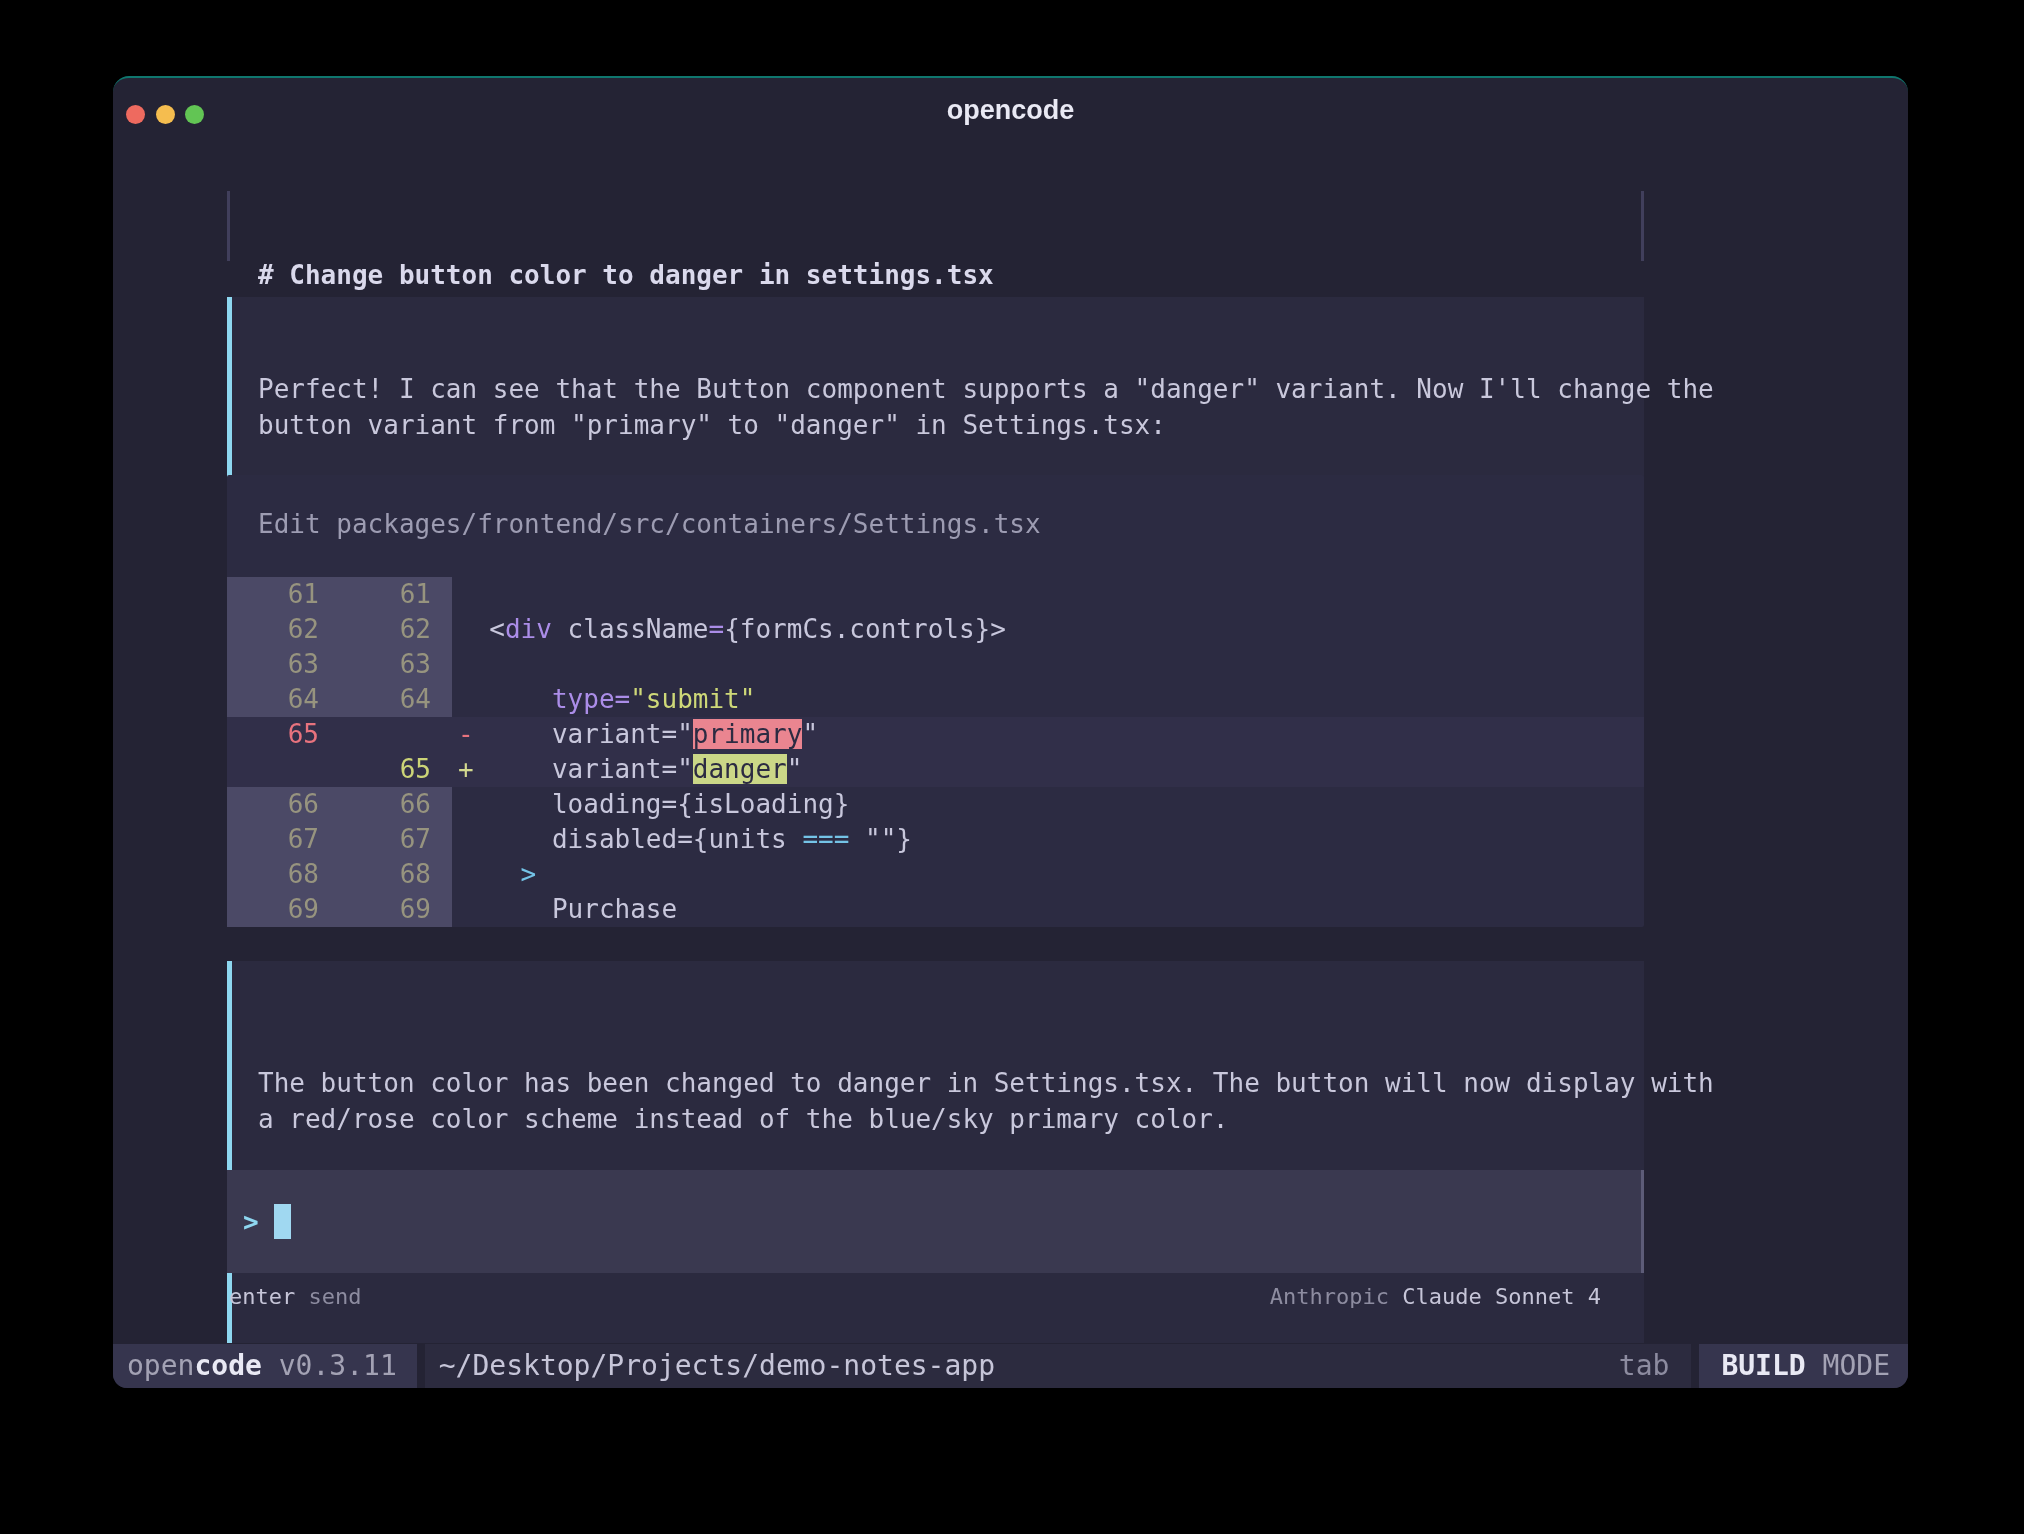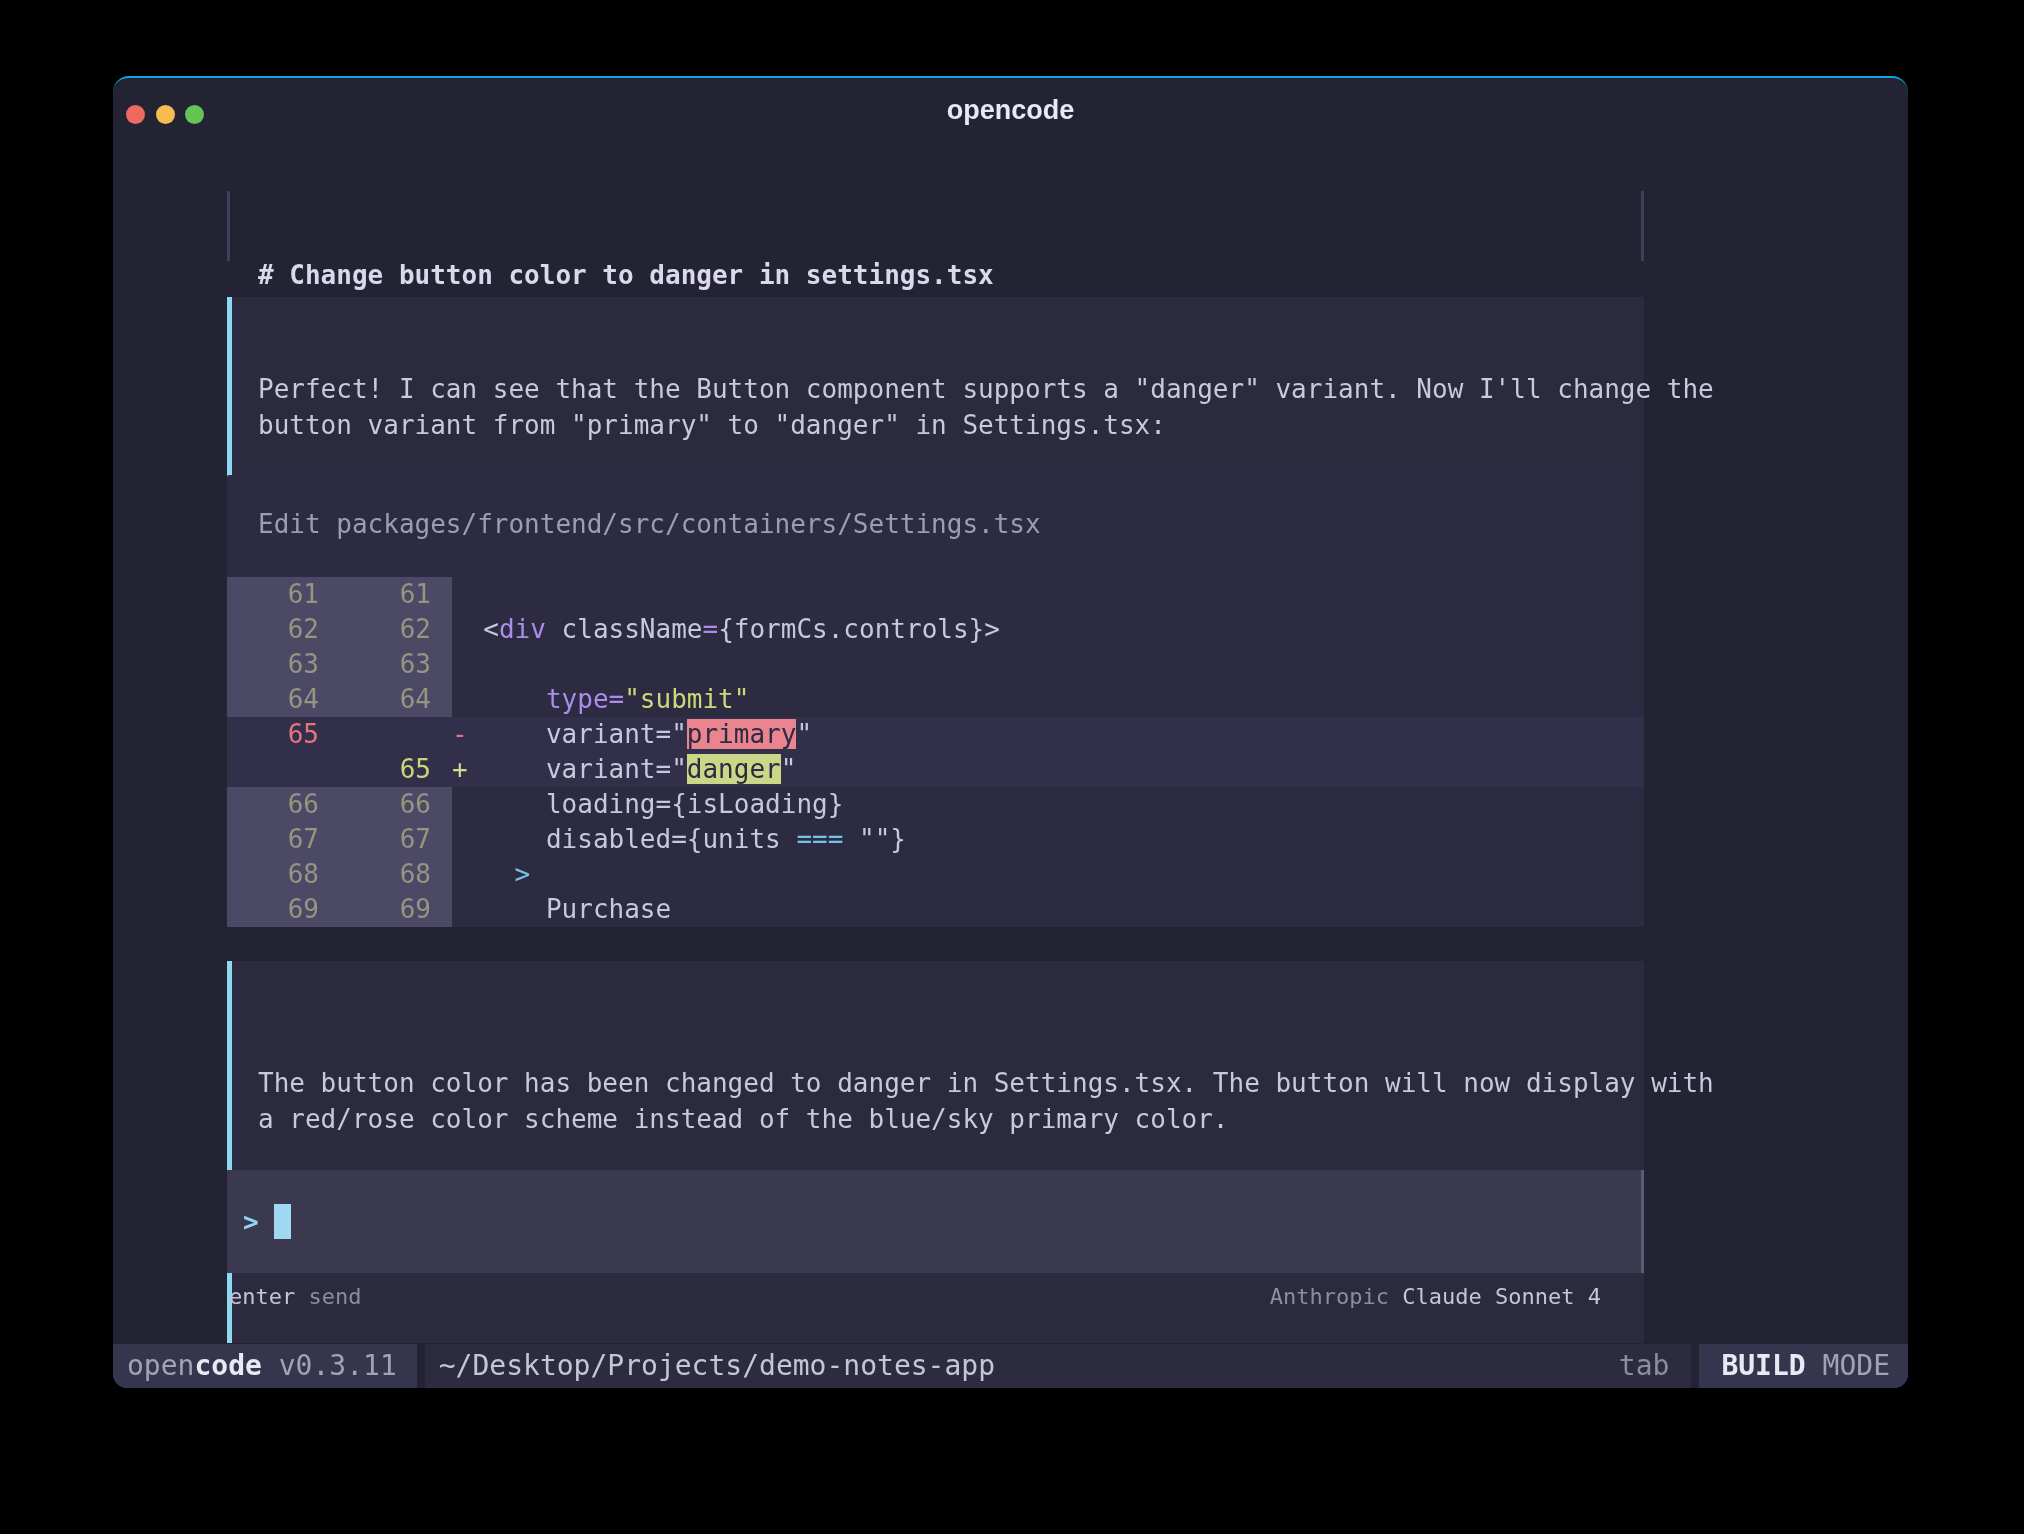--- a/index.html
+++ b/index.html
@@ -1,20 +1,20 @@
 <!DOCTYPE html>
 <html><head>
 <meta charset="utf-8">
 <style>
   html,body{margin:0;padding:0;background:#000;}
   body{width:2024px;height:1534px;position:relative;overflow:hidden;
        font-family:"DejaVu Sans Mono",monospace;}
   #win{position:absolute;left:113px;top:76px;width:1795px;height:1312px;
        background:#242334;border-radius:16px;box-sizing:border-box;
-       border-top:2px solid #0ea5e9;}
+       border-top:2px solid #0f766e;}
 
   
   .titlebar{position:absolute;left:0;top:0;width:100%;height:72px;}
   .light{position:absolute;top:27px;width:19px;height:19px;border-radius:50%;}
   .l-close{left:13px;background:#ee6a5f;}
   .l-min{left:43px;background:#f5bd4f;}
   .l-zoom{left:72px;background:#62c554;}
   .wtitle{width:100%;text-align:center;line-height:64px;color:#e9e9f4;
           font-size:27px;font-weight:bold;font-family:"Liberation Sans",sans-serif;}
 
@@ -42,21 +42,21 @@
               color:#9d9cb2;white-space:pre;}
   .drow{height:35px;line-height:35px;white-space:pre;display:flex;}
   .gut{width:225px;flex:none;background:#4b4966;display:flex;}
   .lno{text-align:right;color:#97947f;}
   .lno.o{width:92px;}
   .lno.n{width:112px;}
   .drow.del,.drow.add{background:#312f49;}
   .drow.del .gut,.drow.add .gut{background:transparent;}
   .drow.del .lno.o{color:#e8737e;}
   .drow.add .lno.n{color:#ccd477;}
-  .codeln{flex:1;}
+  .codeln{padding-left:6px;flex:1;}
   .mk{color:#c8c7dc;}
   .drow.del .mk{color:#e8737e;}
   .drow.add .mk{color:#d3d98f;}
   .tk-l{color:#c8c7dc;}
   .tk-p{color:#ab8de8;}
   .tk-s{color:#ced878;}
   .tk-c{color:#74c3e6;}
   .tk-hp{background:#ea8590;color:#2c2b42;}
   .tk-hd{background:#cbd787;color:#2c2b42;}
 

